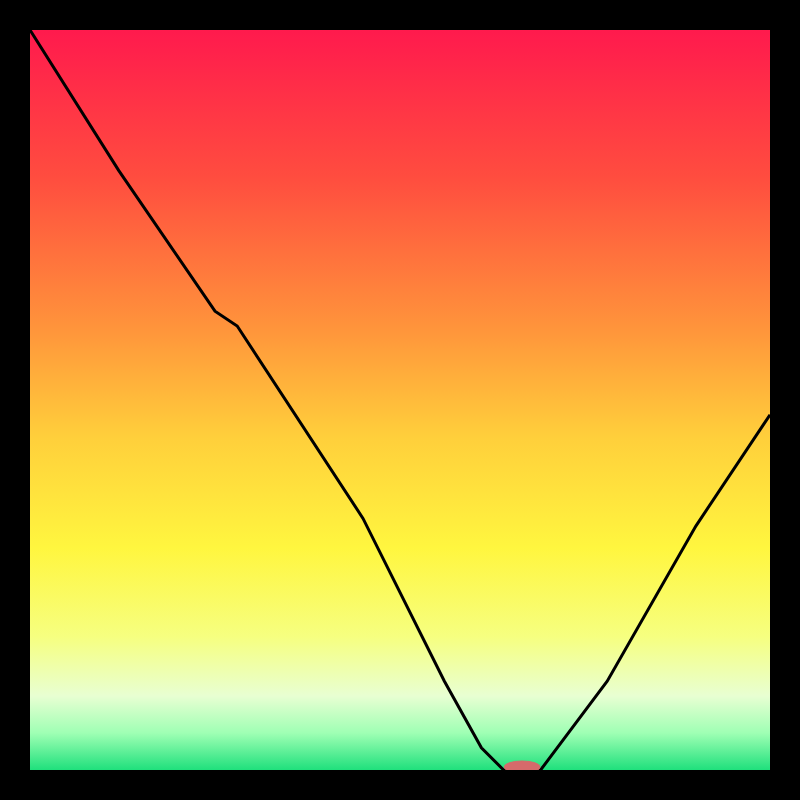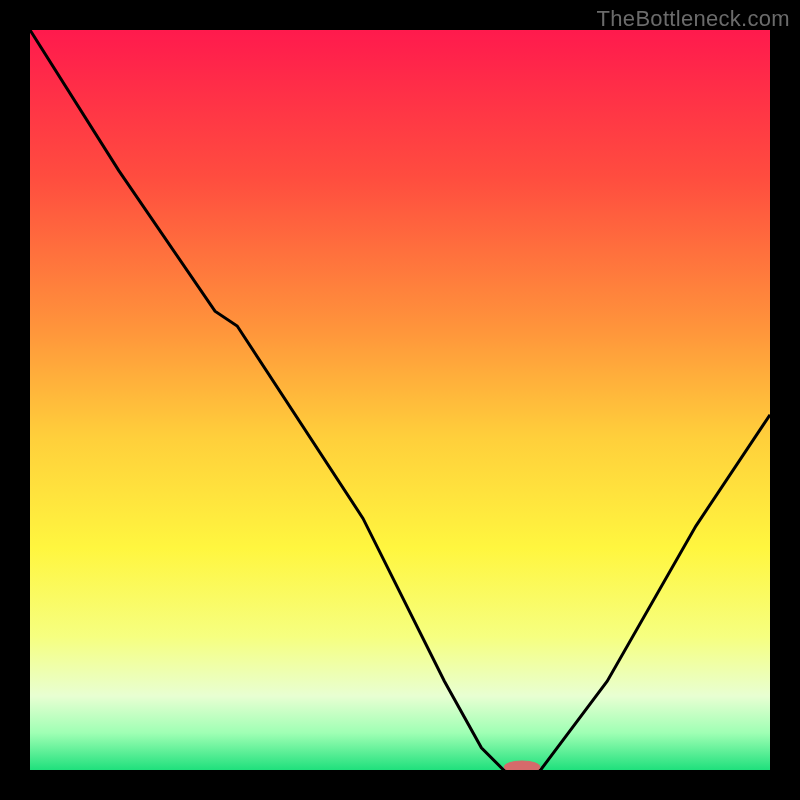--- a/index.html
+++ b/index.html
@@ -45,21 +45,20 @@
   }
   .marker {
     fill: #d66a6b;
     stroke: #d66a6b;
   }
 </style>
 </head>
 <body>
 
 <div class="frame">
-  <div class="watermark">TheBottleneck.com</div>
 
   <div class="plot-area">
     <svg width="740" height="740" viewBox="0 0 740 740">
       <defs>
         <linearGradient id="bg-grad" x1="0" y1="0" x2="0" y2="1">
             <stop offset="0%" stop-color="#ff1a4d"></stop>
             <stop offset="20%" stop-color="#ff4d3f"></stop>
             <stop offset="40%" stop-color="#ff933b"></stop>
             <stop offset="55.00000000000001%" stop-color="#ffcf3b"></stop>
             <stop offset="70%" stop-color="#fff63f"></stop>

